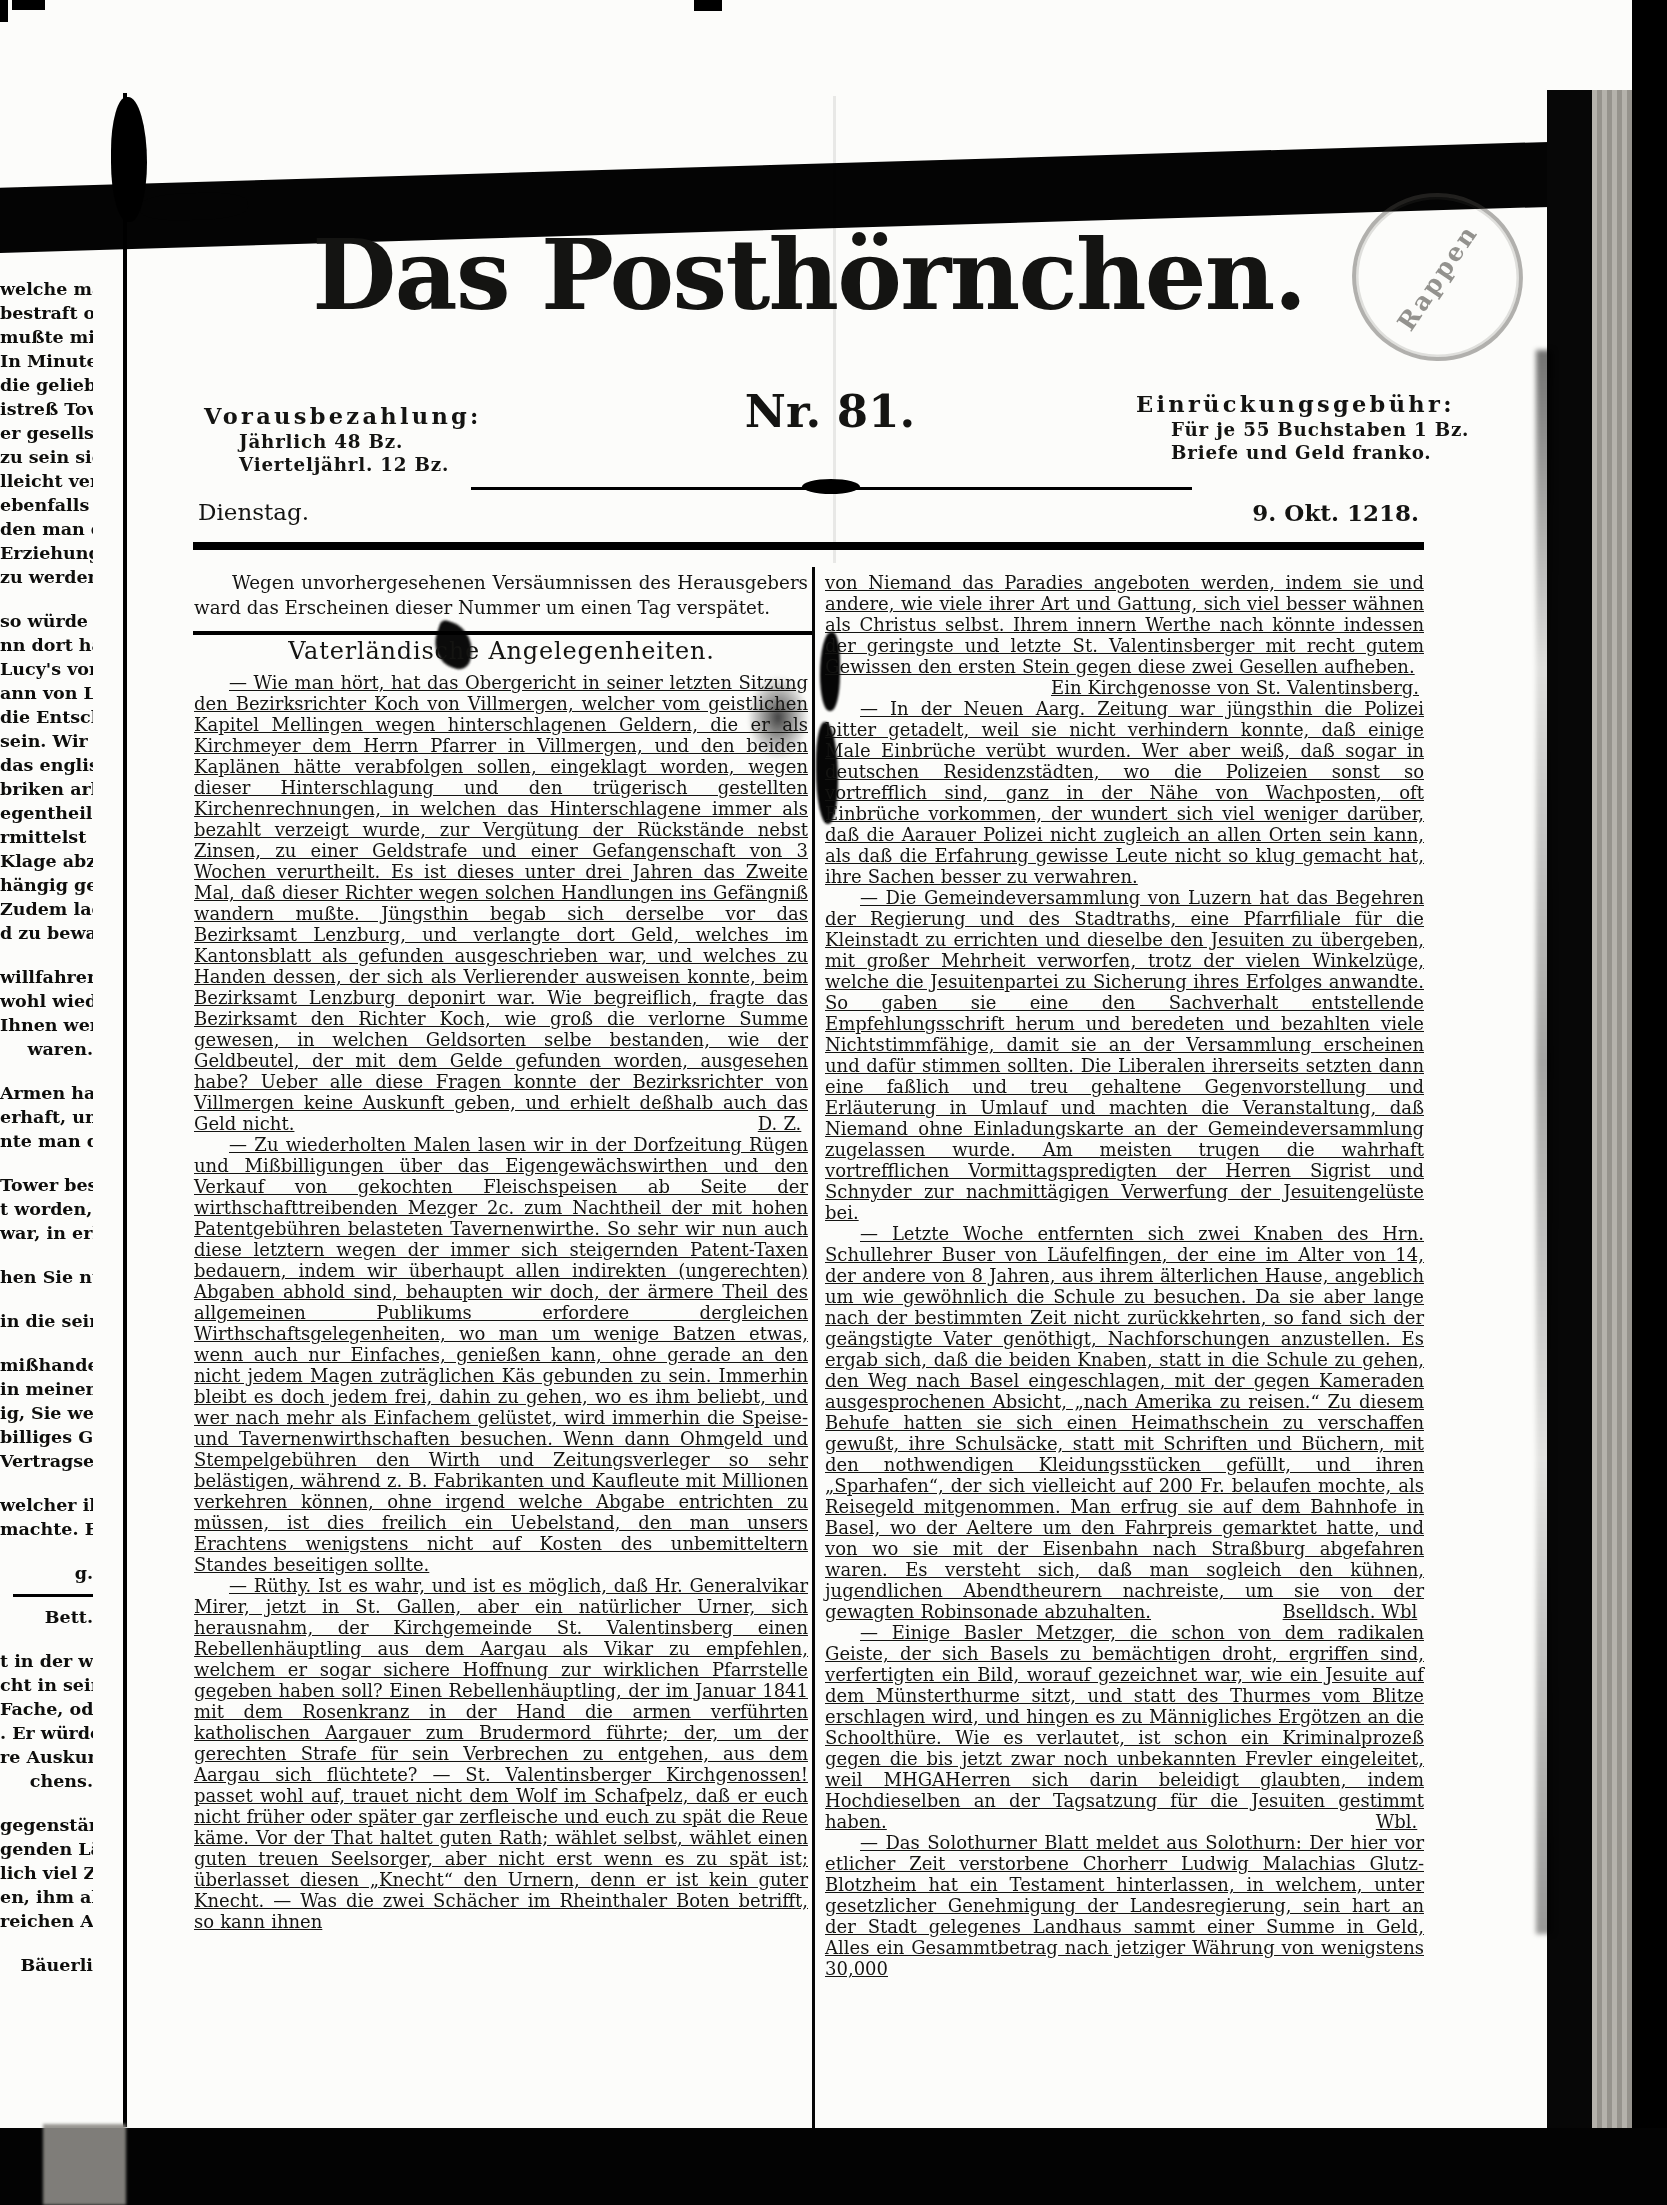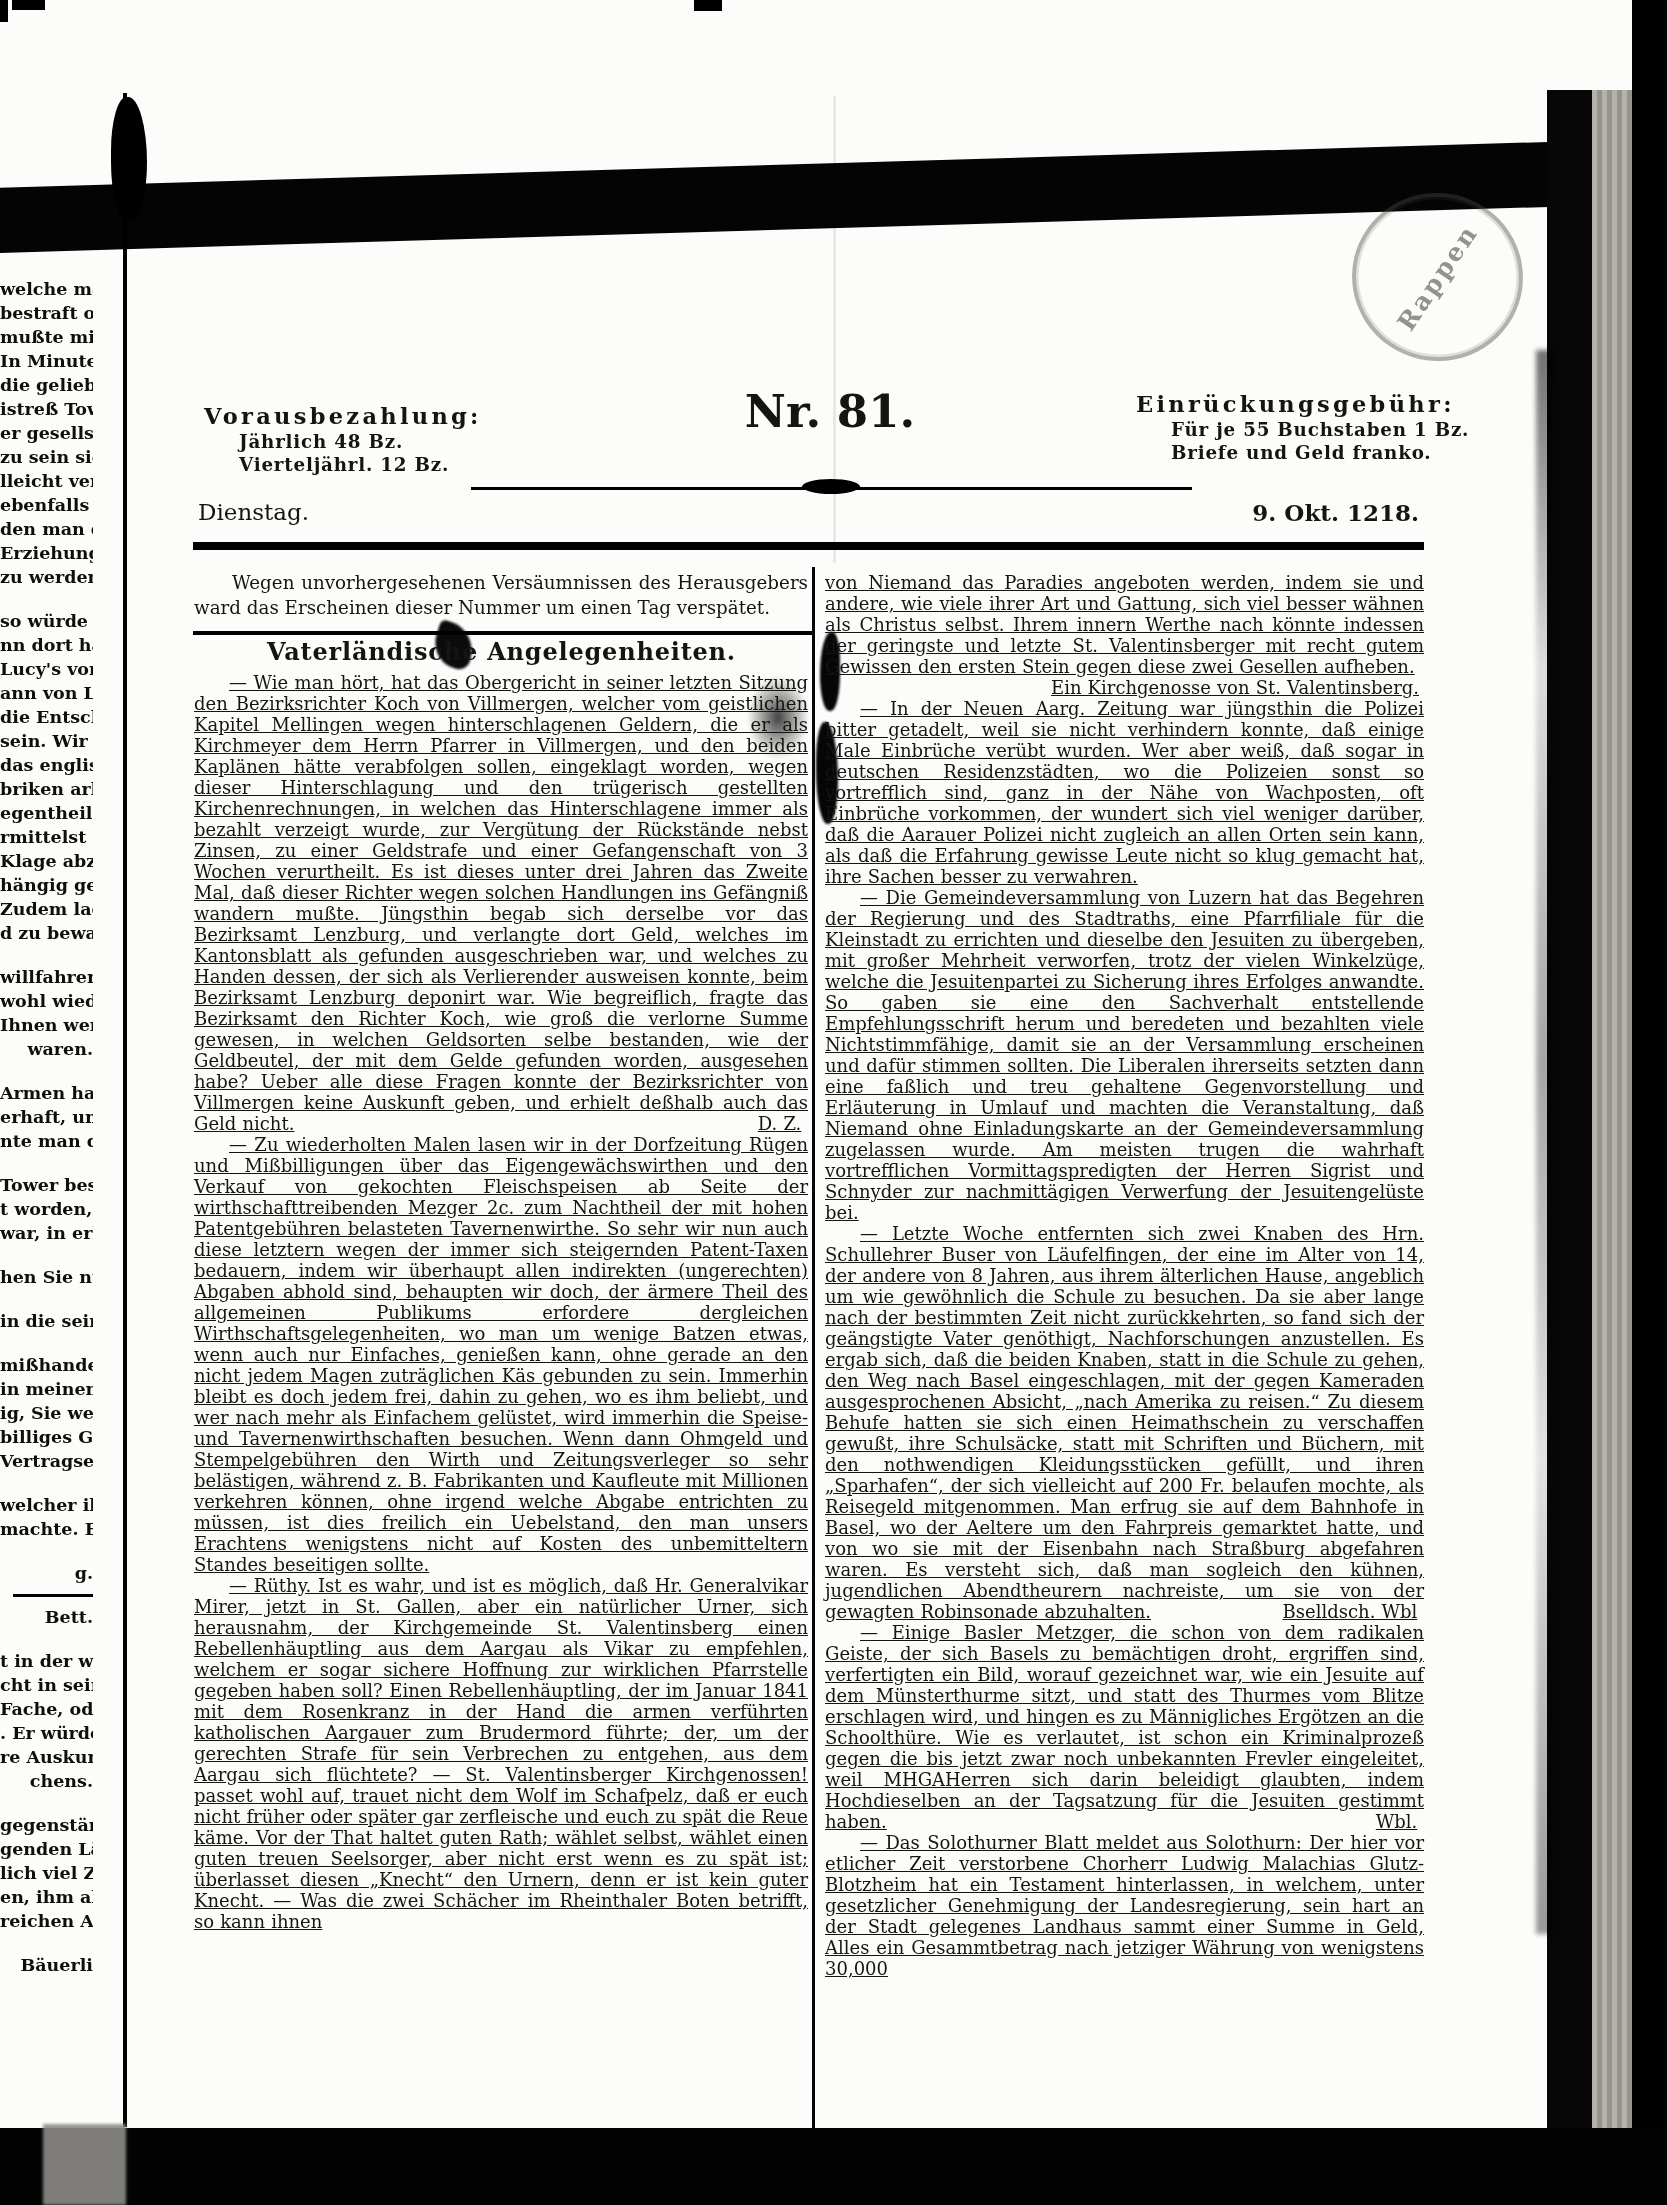--- a/index.html
+++ b/index.html
@@ -48,21 +48,21 @@
   .dateline-weekday{position:absolute;left:198px;top:499px;font-size:23px;font-weight:normal;}
   .dateline-imprint{position:absolute;left:500px;top:501px;width:667px;text-align:center;font-size:21px;font-weight:bold;letter-spacing:0.8px;}
   .dateline-date{position:absolute;left:1201px;top:499px;width:218px;text-align:right;font-size:23px;font-weight:bold;}
   .rule-thick{position:absolute;left:193px;top:542px;width:1231px;height:7.5px;background:#000;}
 
   
   .notice{position:absolute;left:194px;top:570px;width:614px;font-size:18.3px;line-height:25px;
           text-align:justify;text-indent:38px;}
   .notice-rule{position:absolute;left:193px;top:631px;width:619px;height:4.2px;background:#000;}
   .section-heading{position:absolute;left:194px;top:637px;width:615px;text-align:center;
-          font-size:24px;font-weight:bold;letter-spacing:0.8px;}
+          font-size:24px;font-weight:normal;letter-spacing:0.8px;}
 
   
   .col{position:absolute;font-size:18px;line-height:21px;text-align:justify;word-spacing:0.4px;text-decoration:underline;}
   .col-left{left:194px;top:672px;width:614px;}
   .col-right{left:825px;top:572px;width:599px;}
   .col-divider{position:absolute;left:812px;top:567px;width:3.3px;height:1561px;background:#070707;}
   .para{margin:0;text-indent:35px;}
   .para.noindent{text-indent:0;}
   .attr{font-size:18px;line-height:21px;}
   .attr:empty{display:none;}
@@ -246,20 +246,21 @@
 
       <div class="frag">en, ihm als</div>
 
       <div class="frag">reichen Absatz</div>
 
       <div class="frag frag-gap"></div>
 
       <div class="frag">Bäuerli</div>
     </div>
 
+  <h1 class="masthead-title">Das Posthörnchen.</h1>
 
   <div class="prepay">
     <div class="block-heading">Vorausbezahlung:</div>
     <div class="block-line">Jährlich  48 Bz.</div>
     <div class="block-line">Vierteljährl. 12 Bz.</div>
   </div>
 
   <div class="issue">Nr. 81.</div>
 
   <div class="fee">

